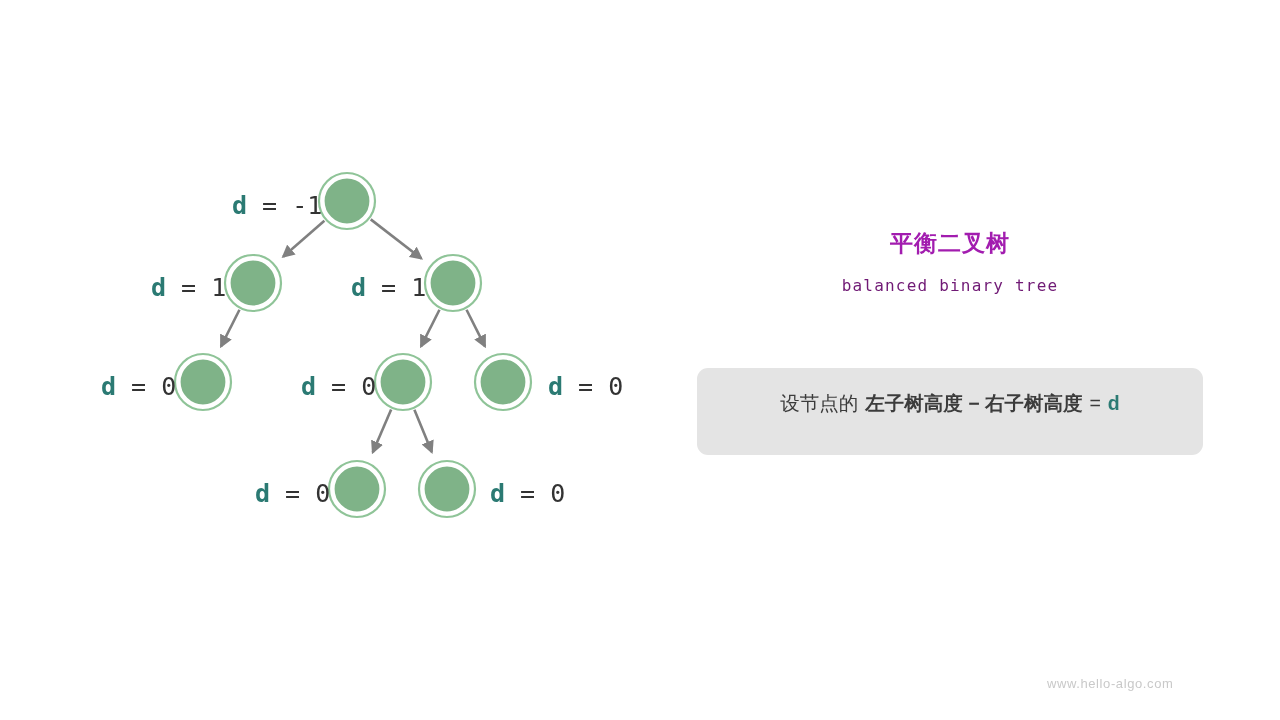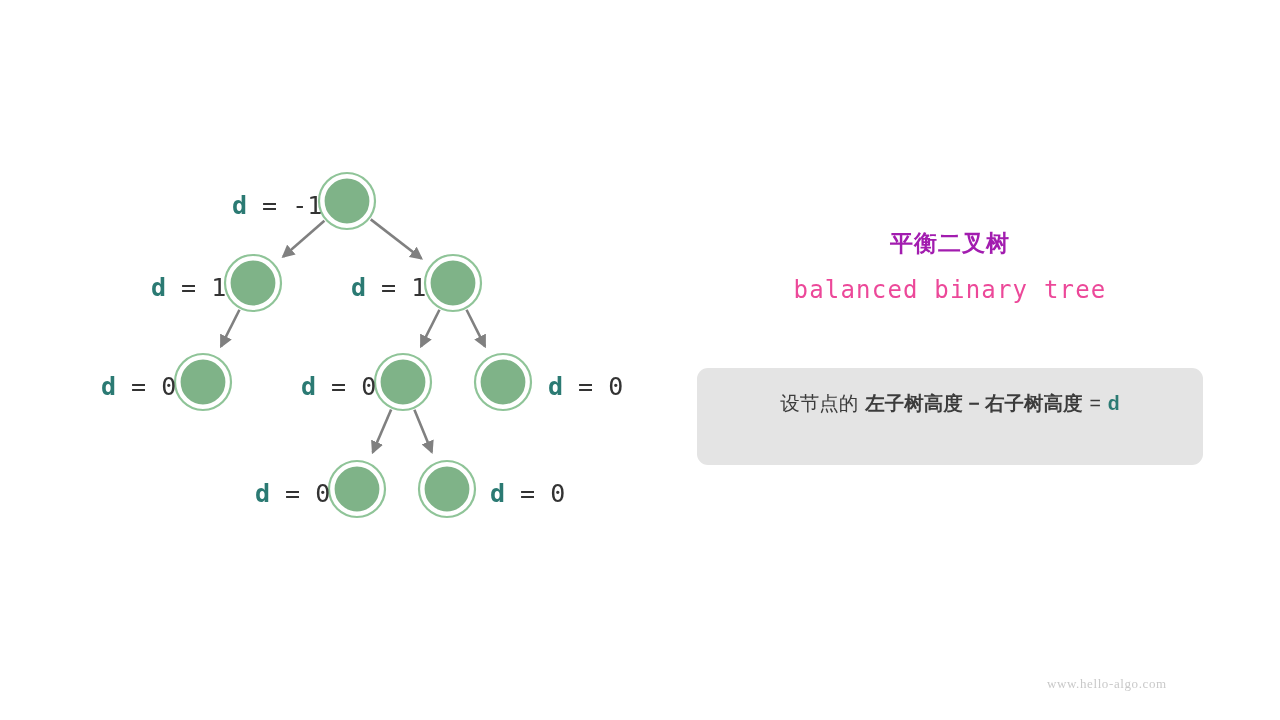--- a/index.html
+++ b/index.html
@@ -35,32 +35,32 @@
     color: #a21caf;
     letter-spacing: 1px;
     font-family: "Liberation Sans", "DejaVu Sans", sans-serif;
   }
   .legend-subtitle {
     position: absolute;
     left: 698px;
     top: 276px;
     width: 504px;
     text-align: center;
-    font-size: 24px;
-    color: #ec4899;
+    font-size: 16px;
+    color: #701a75;
     letter-spacing: 1.2px;
     font-family: "DejaVu Sans Mono", "Liberation Mono", monospace;
   }
 
   .info-box {
     position: absolute;
     left: 697px;
     top: 368px;
     width: 506px;
-    height: 97px;
+    height: 87px;
     background: #e4e4e4;
     border-radius: 11px;
   }
   .info-line {
     position: absolute;
     left: 0;
     width: 506px;
     text-align: center;
     color: #3c3c3c;
     font-size: 19.5px;
@@ -73,21 +73,21 @@
   .accent { color: #2b7a73; font-weight: bold; }
   .sp { display: inline-block; width: 7px; }
 
   .watermark {
     position: absolute;
     left: 1047px;
     top: 676px;
     font-size: 13px;
     color: #c9c9c9;
     letter-spacing: 0.6px;
-    font-family: Liberation Serif, serif;
+    font-family: Liberation Sans, sans-serif;
   }
 
   
   .node-label {
     position: absolute;
     font-size: 25px;
     color: #333333;
     white-space: nowrap;
     font-family: "DejaVu Sans Mono", "Liberation Mono", monospace;
   }

